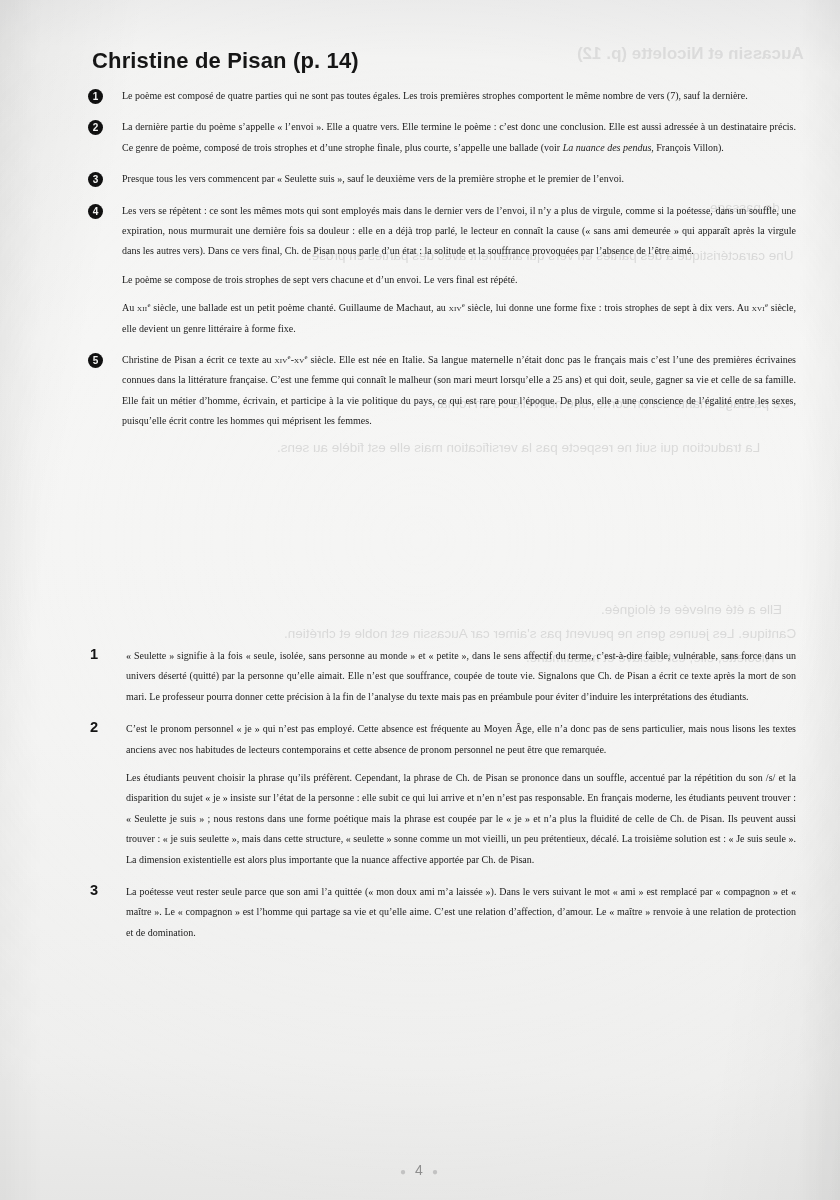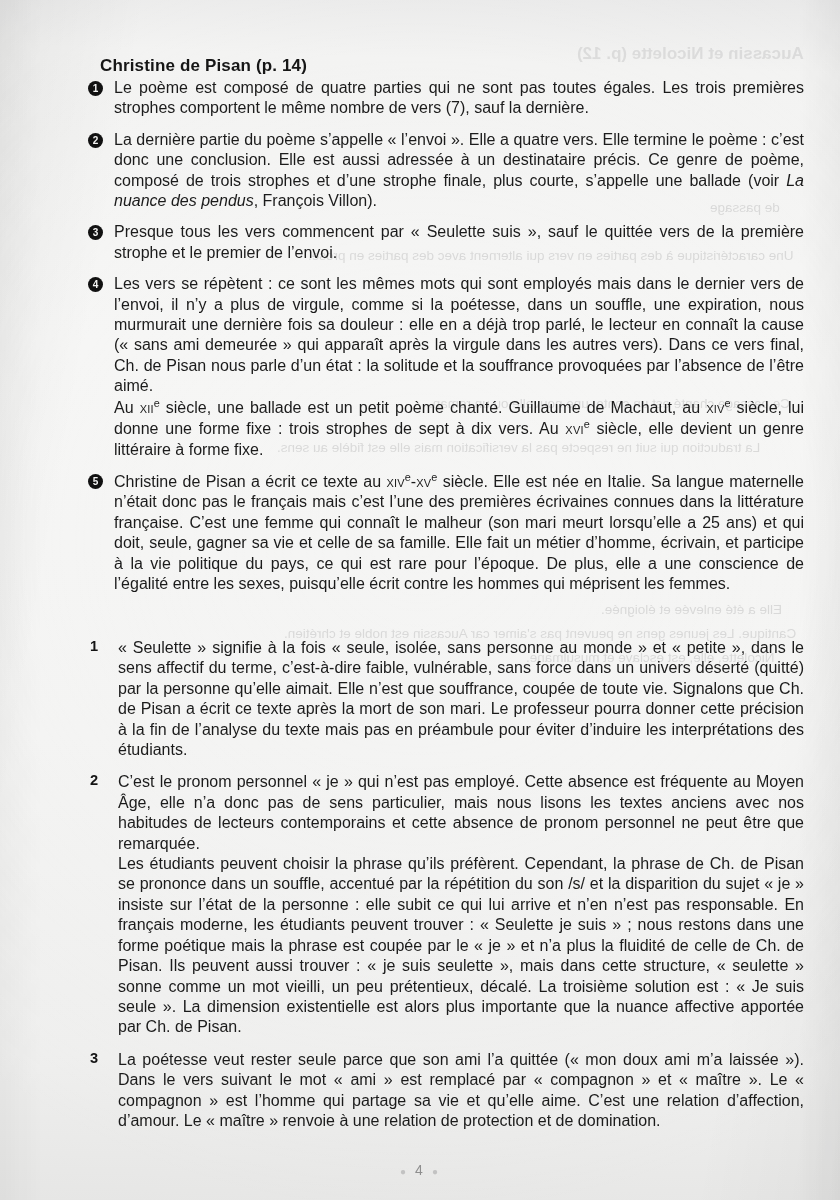--- a/index.html
+++ b/index.html
@@ -42,25 +42,25 @@
     position: absolute;
     left: 88px;
     top: 0;
     width: 716px;
     height: 1200px;
     z-index: 3;
   }
 
   
   .doc-title {
-    font-size: 17px;
+    font-size: 22px;
     font-weight: bold;
     letter-spacing: .15px;
     color: #161616;
-    margin: 12px;
+    margin: 4px;
     position: absolute;
     top: 44px;
     left: 0;
   }
 
   
   .showthrough {
     position: absolute;
     z-index: 1;
     color: #c9c9c9;
@@ -96,27 +96,28 @@
     border-radius: 50%;
     background: #111111;
     color: #f4f4f3;
     font-size: 10px;
     font-weight: bold;
     line-height: 15px;
     text-align: center;
     font-family: "Liberation Sans", sans-serif;
   }
   .para {
-    font-size: 16px;
+    font-size: 10px;
     line-height: 20.4px;
     text-align: justify;
     text-justify: inter-word;
     color: #1b1b1b;
-    margin: 0;
+    margin: 8px;
     hyphens: none;
+    font-family: Liberation Serif, serif;
   }
   .para + .para { margin-top: 0; }
 
   
   .num-list { position: absolute; top: 638px; left: 0; width: 716px; }
   .num-item {
     position: relative;
     padding-left: 30px;
     margin-bottom: 12px;
   }
@@ -173,26 +174,27 @@
         <p class="para">Le poème est composé de quatre parties qui ne sont pas toutes égales. Les trois premières strophes comportent le même nombre de vers (7), sauf la dernière.</p>
       </div>
 
       <div class="circ-item">
         <span class="circ-marker">2</span>
         <p class="para"><span>La dernière partie du poème s’appelle « l’envoi ». Elle a quatre vers. Elle termine le poème : c’est donc une conclusion. Elle est aussi adressée à un destinataire précis. Ce genre de poème, composé de trois strophes et d’une strophe finale, plus courte, s’appelle une ballade (voir <span class="it">La nuance des pendus</span>, François Villon).</span></p>
       </div>
 
       <div class="circ-item">
         <span class="circ-marker">3</span>
-        <p class="para">Presque tous les vers commencent par « Seulette suis », sauf le quittée vers de la première strophe et le premier de l’envoi.</p>
+        <p class="para">Presque tous les vers commencent par « Seulette suis », sauf le deuxième vers de la première strophe et le premier de l’envoi.</p>
       </div>
 
       <div class="circ-item">
         <span class="circ-marker">4</span>
         <p class="para">Les vers se répètent : ce sont les mêmes mots qui sont employés mais dans le dernier vers de l’envoi, il n’y a plus de virgule, comme si la poétesse, dans un souffle, une expiration, nous murmurait une dernière fois sa douleur : elle en a déjà trop parlé, le lecteur en connaît la cause (« sans ami demeurée » qui apparaît après la virgule dans les autres vers). Dans ce vers final, Ch. de Pisan nous parle d’un état : la solitude et la souffrance provoquées par l’absence de l’être aimé.</p>
+        <p class="para">Le poème se compose de trois strophes de sept vers chacune et d’un envoi. Le vers final est répété.</p>
         <p class="para"><span>Au </span><span class="sc">xii</span><sup>e</sup><span> siècle, une ballade est un petit poème chanté. Guillaume de Machaut, au </span><span class="sc">xiv</span><sup>e</sup><span> siècle, lui donne une forme fixe : trois strophes de sept à dix vers. Au </span><span class="sc">xvi</span><sup>e</sup><span> siècle, elle devient un genre littéraire à forme fixe.</span></p>
       </div>
 
       <div class="circ-item">
         <span class="circ-marker">5</span>
         <p class="para"><span>Christine de Pisan a écrit ce texte au </span><span class="sc">xiv</span><sup>e</sup><span>-</span><span class="sc">xv</span><sup>e</sup><span> siècle. Elle est née en Italie. Sa langue maternelle n’était donc pas le français mais c’est l’une des premières écrivaines connues dans la littérature française. C’est une femme qui connaît le malheur (son mari meurt lorsqu’elle a 25 ans) et qui doit, seule, gagner sa vie et celle de sa famille. Elle fait un métier d’homme, écrivain, et participe à la vie politique du pays, ce qui est rare pour l’époque. De plus, elle a une conscience de l’égalité entre les sexes, puisqu’elle écrit contre les hommes qui méprisent les femmes.</span></p>
       </div>
 
     </div>
 

